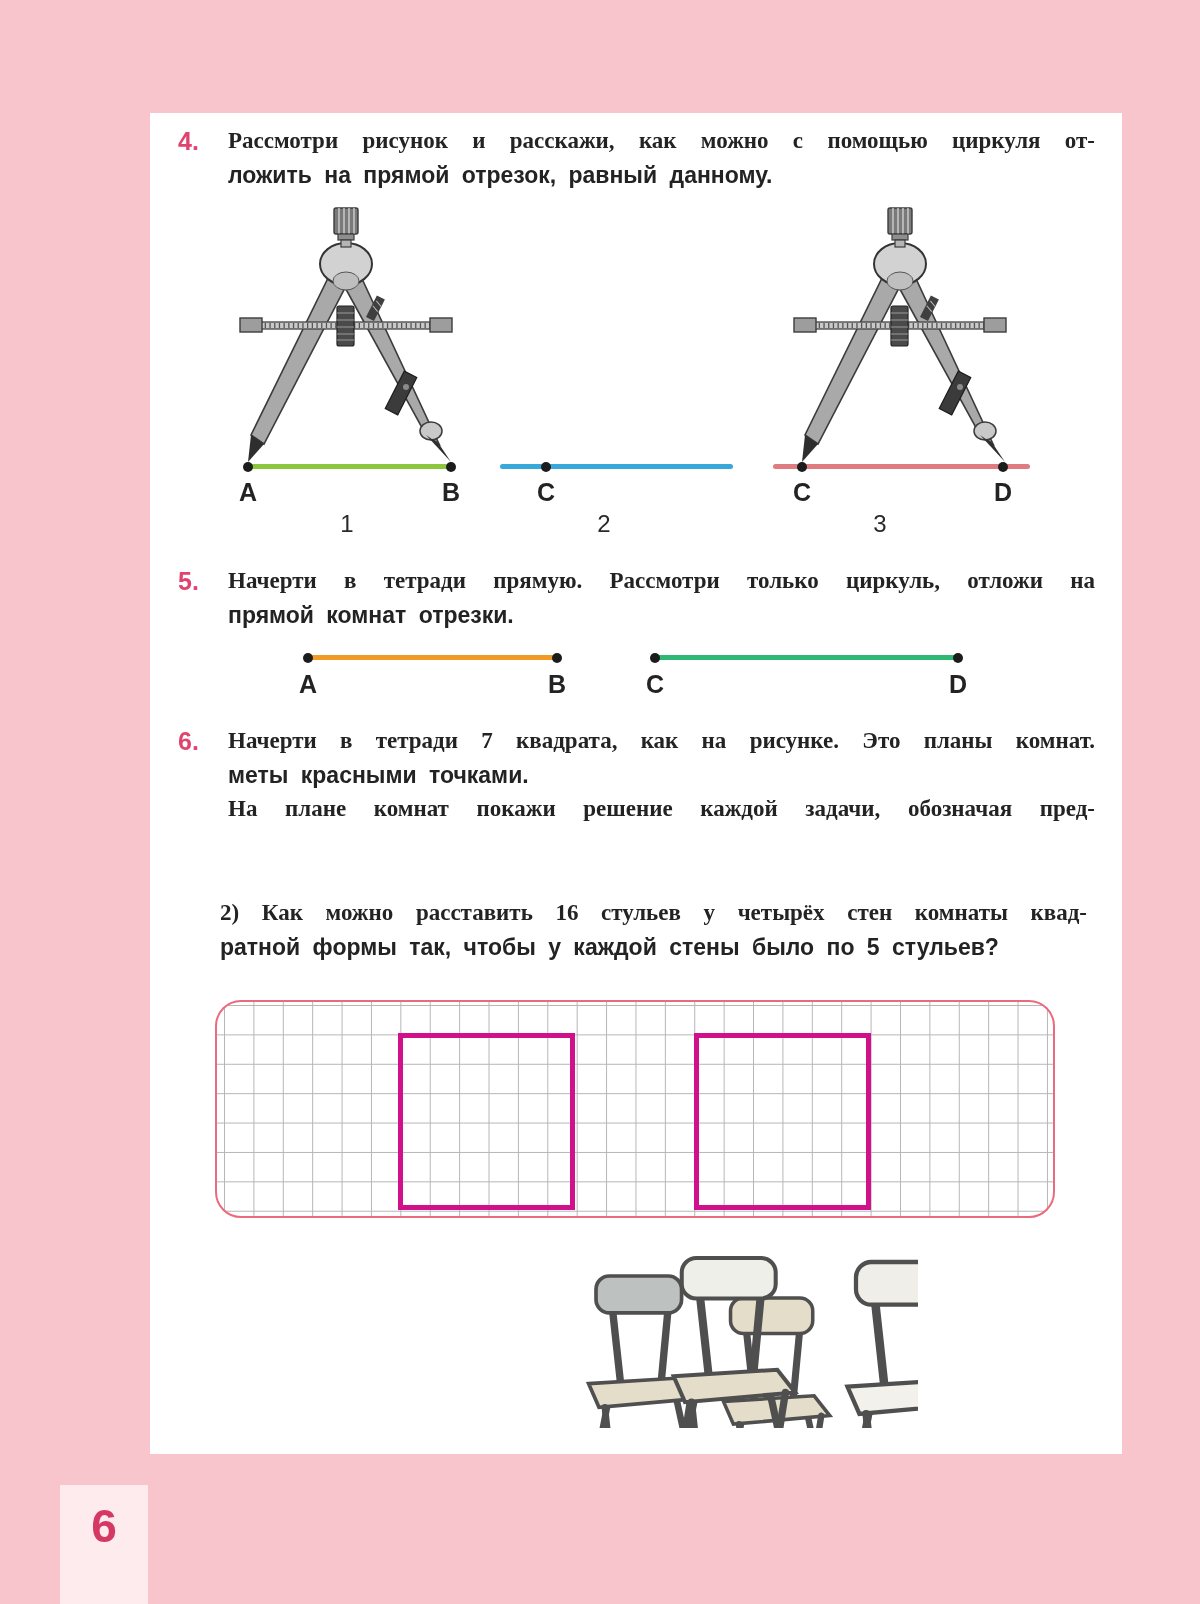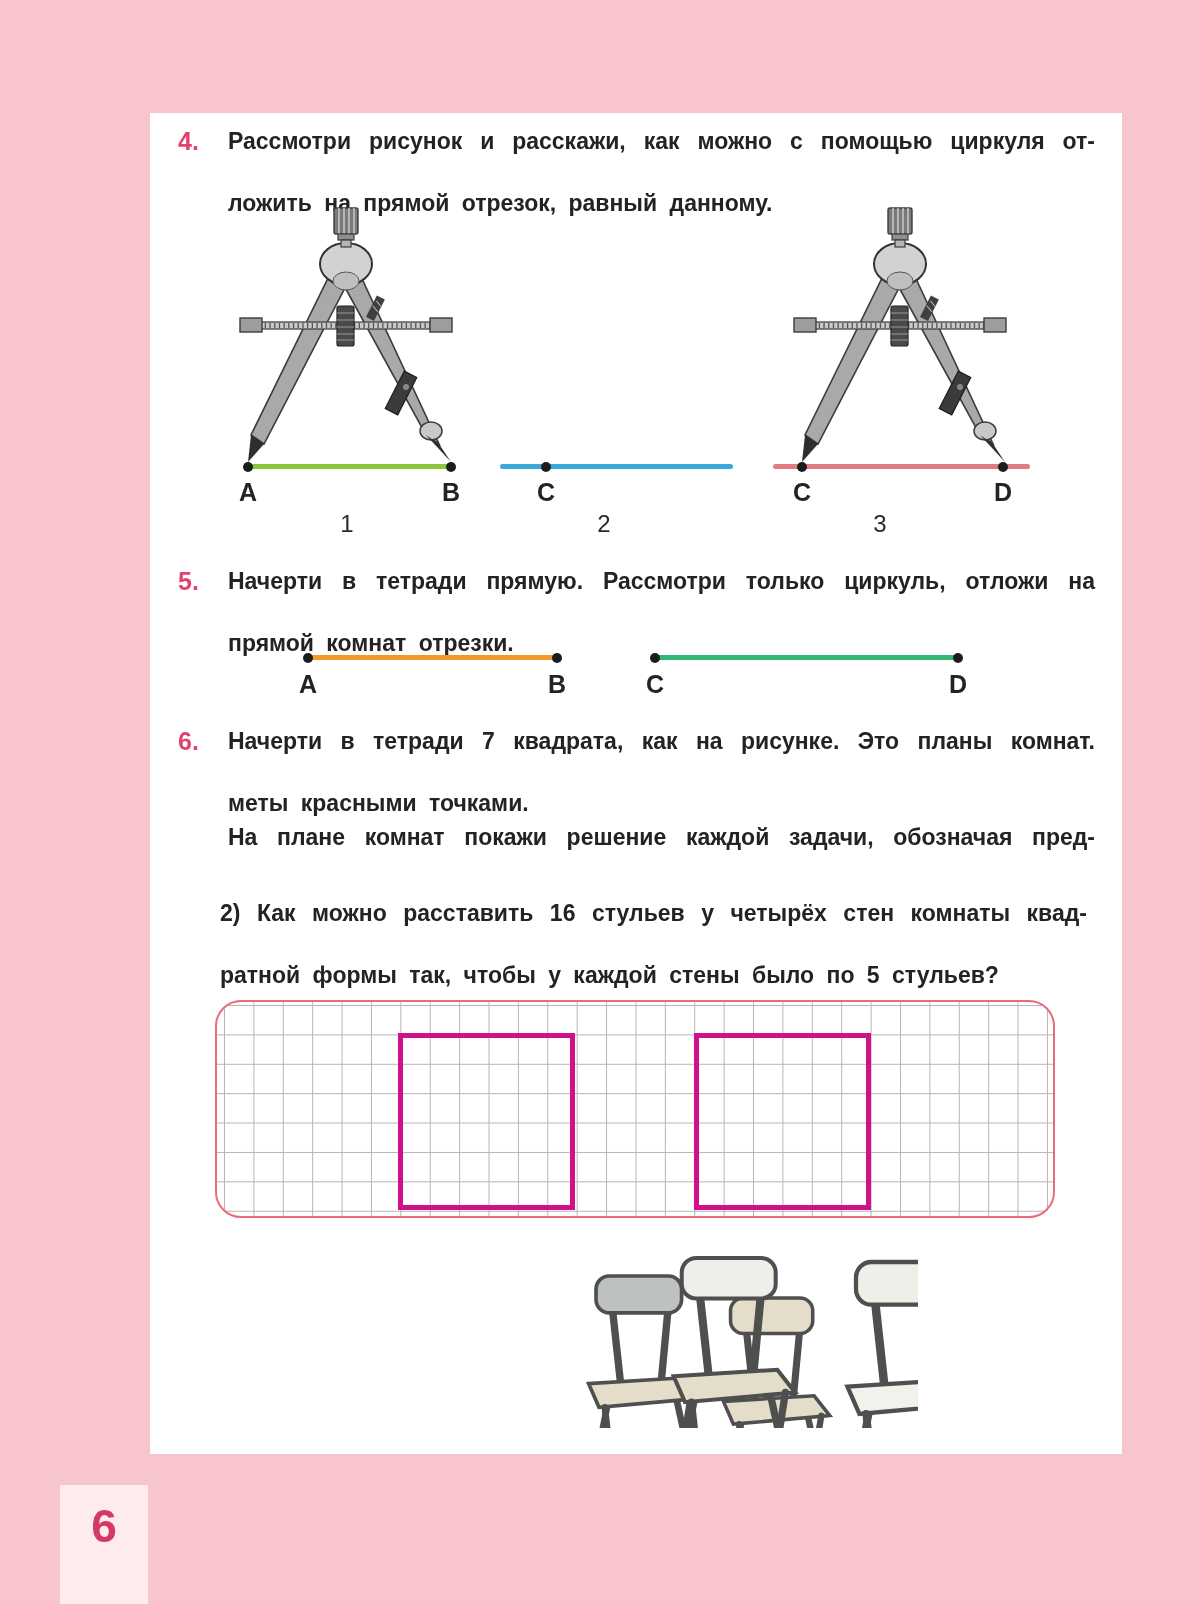--- a/index.html
+++ b/index.html
@@ -19,22 +19,22 @@
   .task-num{
     position:absolute;
     font-size:25px;font-weight:bold;color:#e0436e;
     line-height:34px;
   }
   .task-text{
     position:absolute;width:867px;
     font-size:23px;line-height:34px;color:#232323;font-weight:600;
   }
   .tline{word-spacing:6px;white-space:normal;}
-  .tline.fill{text-align:justify;text-align-last:justify;}
-  .tline.last{text-align:right;text-align-last:left;margin-top:28px;}
+  .tline.fill{text-align:justify;text-align-last:justify;font-family:Liberation Serif, serif;}
+  .tline.last{text-align:right;text-align-last:left;}
   
   .seg{position:absolute;height:5px;border-radius:2.5px;}
   .dot{position:absolute;width:10px;height:10px;border-radius:50%;background:#1c1c1c;}
   .pt-label{
     position:absolute;transform:translateX(-50%);
     font-size:25px;font-weight:bold;color:#232323;
   }
   .fig-num{
     position:absolute;transform:translateX(-50%);
     font-size:24px;color:#2a2a2a;

